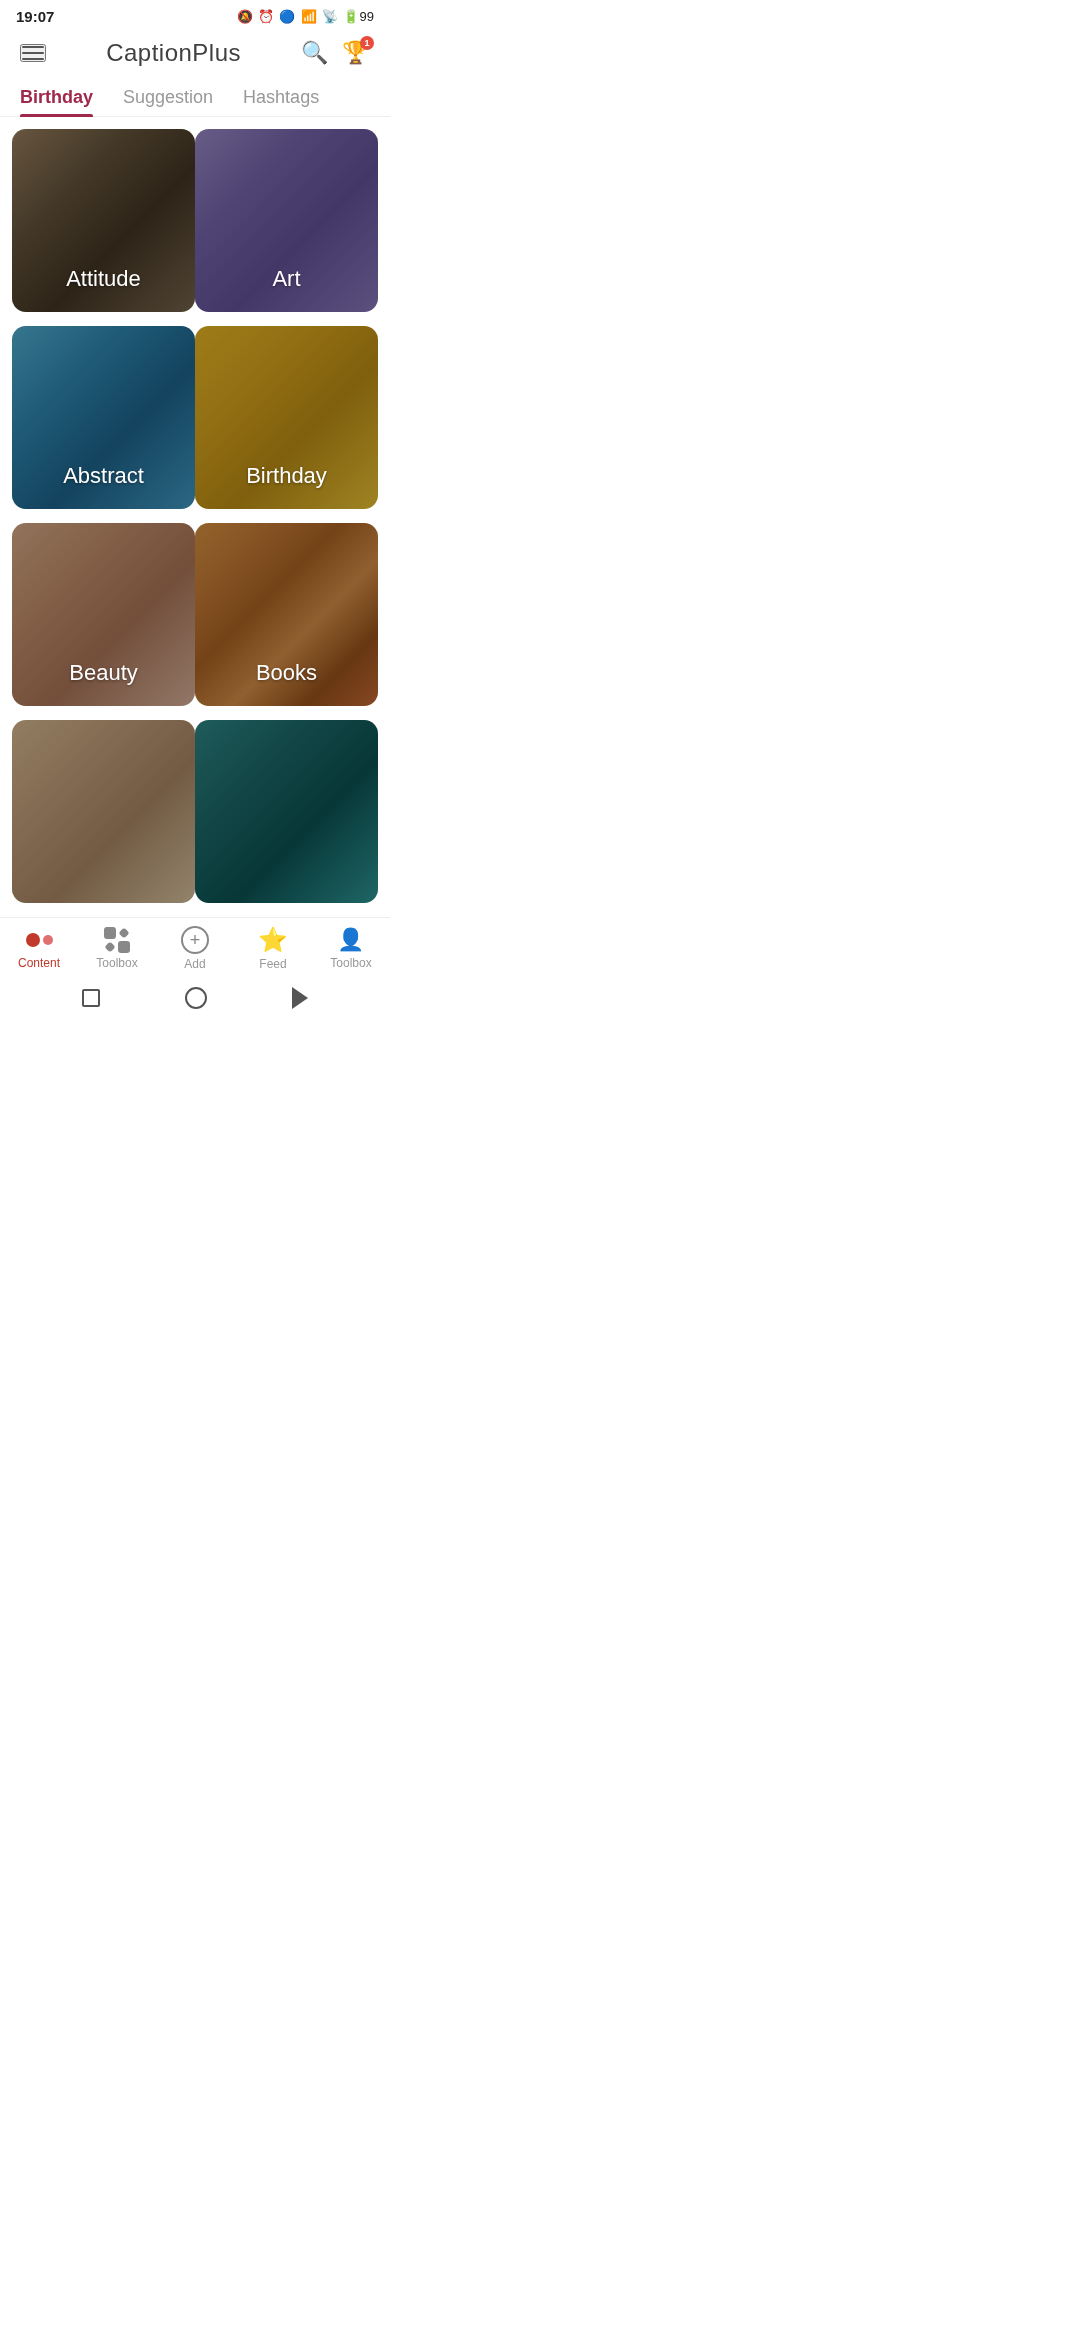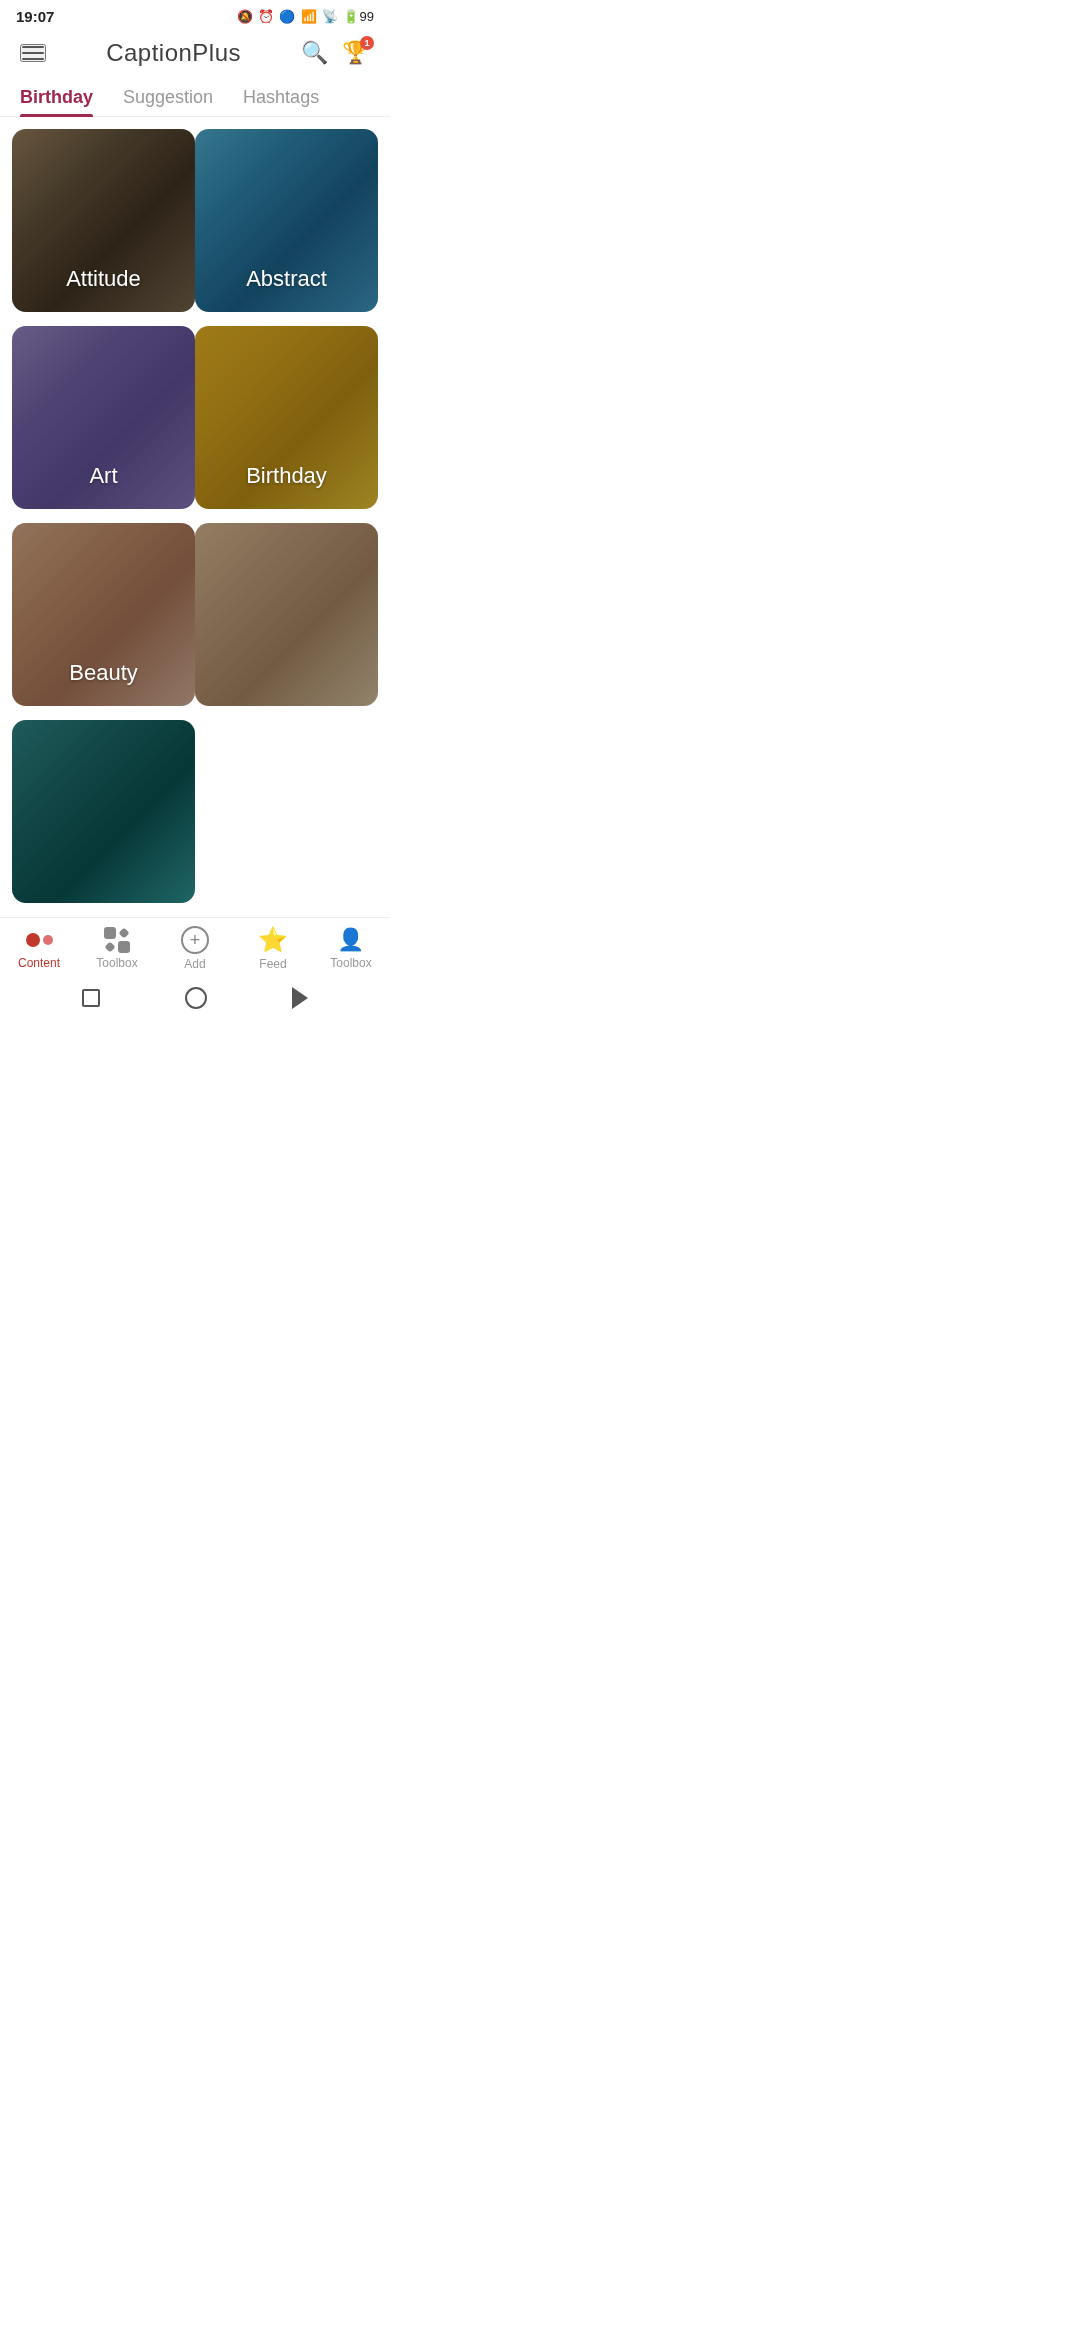--- a/index.html
+++ b/index.html
@@ -364,43 +364,48 @@
 
   <div class="grid-container">
 
     <div class="grid-item">
       <div class="grid-item-bg bg-attitude"></div>
       <div class="grid-item-overlay"></div>
       <span class="grid-item-label">Attitude</span>
     </div>
 
     <div class="grid-item">
+      <div class="grid-item-bg bg-art"></div>
+      <div class="grid-item-overlay"></div>
+      <span class="grid-item-label">Art</span>
+    </div>
+
+    <div class="grid-item">
       <div class="grid-item-bg bg-abstract"></div>
       <div class="grid-item-overlay"></div>
       <span class="grid-item-label">Abstract</span>
     </div>
 
     <div class="grid-item">
-      <div class="grid-item-bg bg-art"></div>
-      <div class="grid-item-overlay"></div>
-      <span class="grid-item-label">Art</span>
-    </div>
-
-    <div class="grid-item">
       <div class="grid-item-bg bg-birthday"></div>
       <div class="grid-item-overlay"></div>
       <span class="grid-item-label">Birthday</span>
     </div>
 
     <div class="grid-item">
       <div class="grid-item-bg bg-beauty"></div>
       <div class="grid-item-overlay"></div>
       <span class="grid-item-label">Beauty</span>
     </div>
 
+    <div class="grid-item">
+      <div class="grid-item-bg bg-books"></div>
+      <div class="grid-item-overlay"></div>
+      <span class="grid-item-label">Books</span>
+    </div>
 
     <div class="grid-item">
       <div class="grid-item-bg bg-boy"></div>
       <div class="grid-item-overlay"></div>
       <span class="grid-item-label"></span>
     </div>
 
     <div class="grid-item">
       <div class="grid-item-bg bg-nature"></div>
       <div class="grid-item-overlay"></div>

